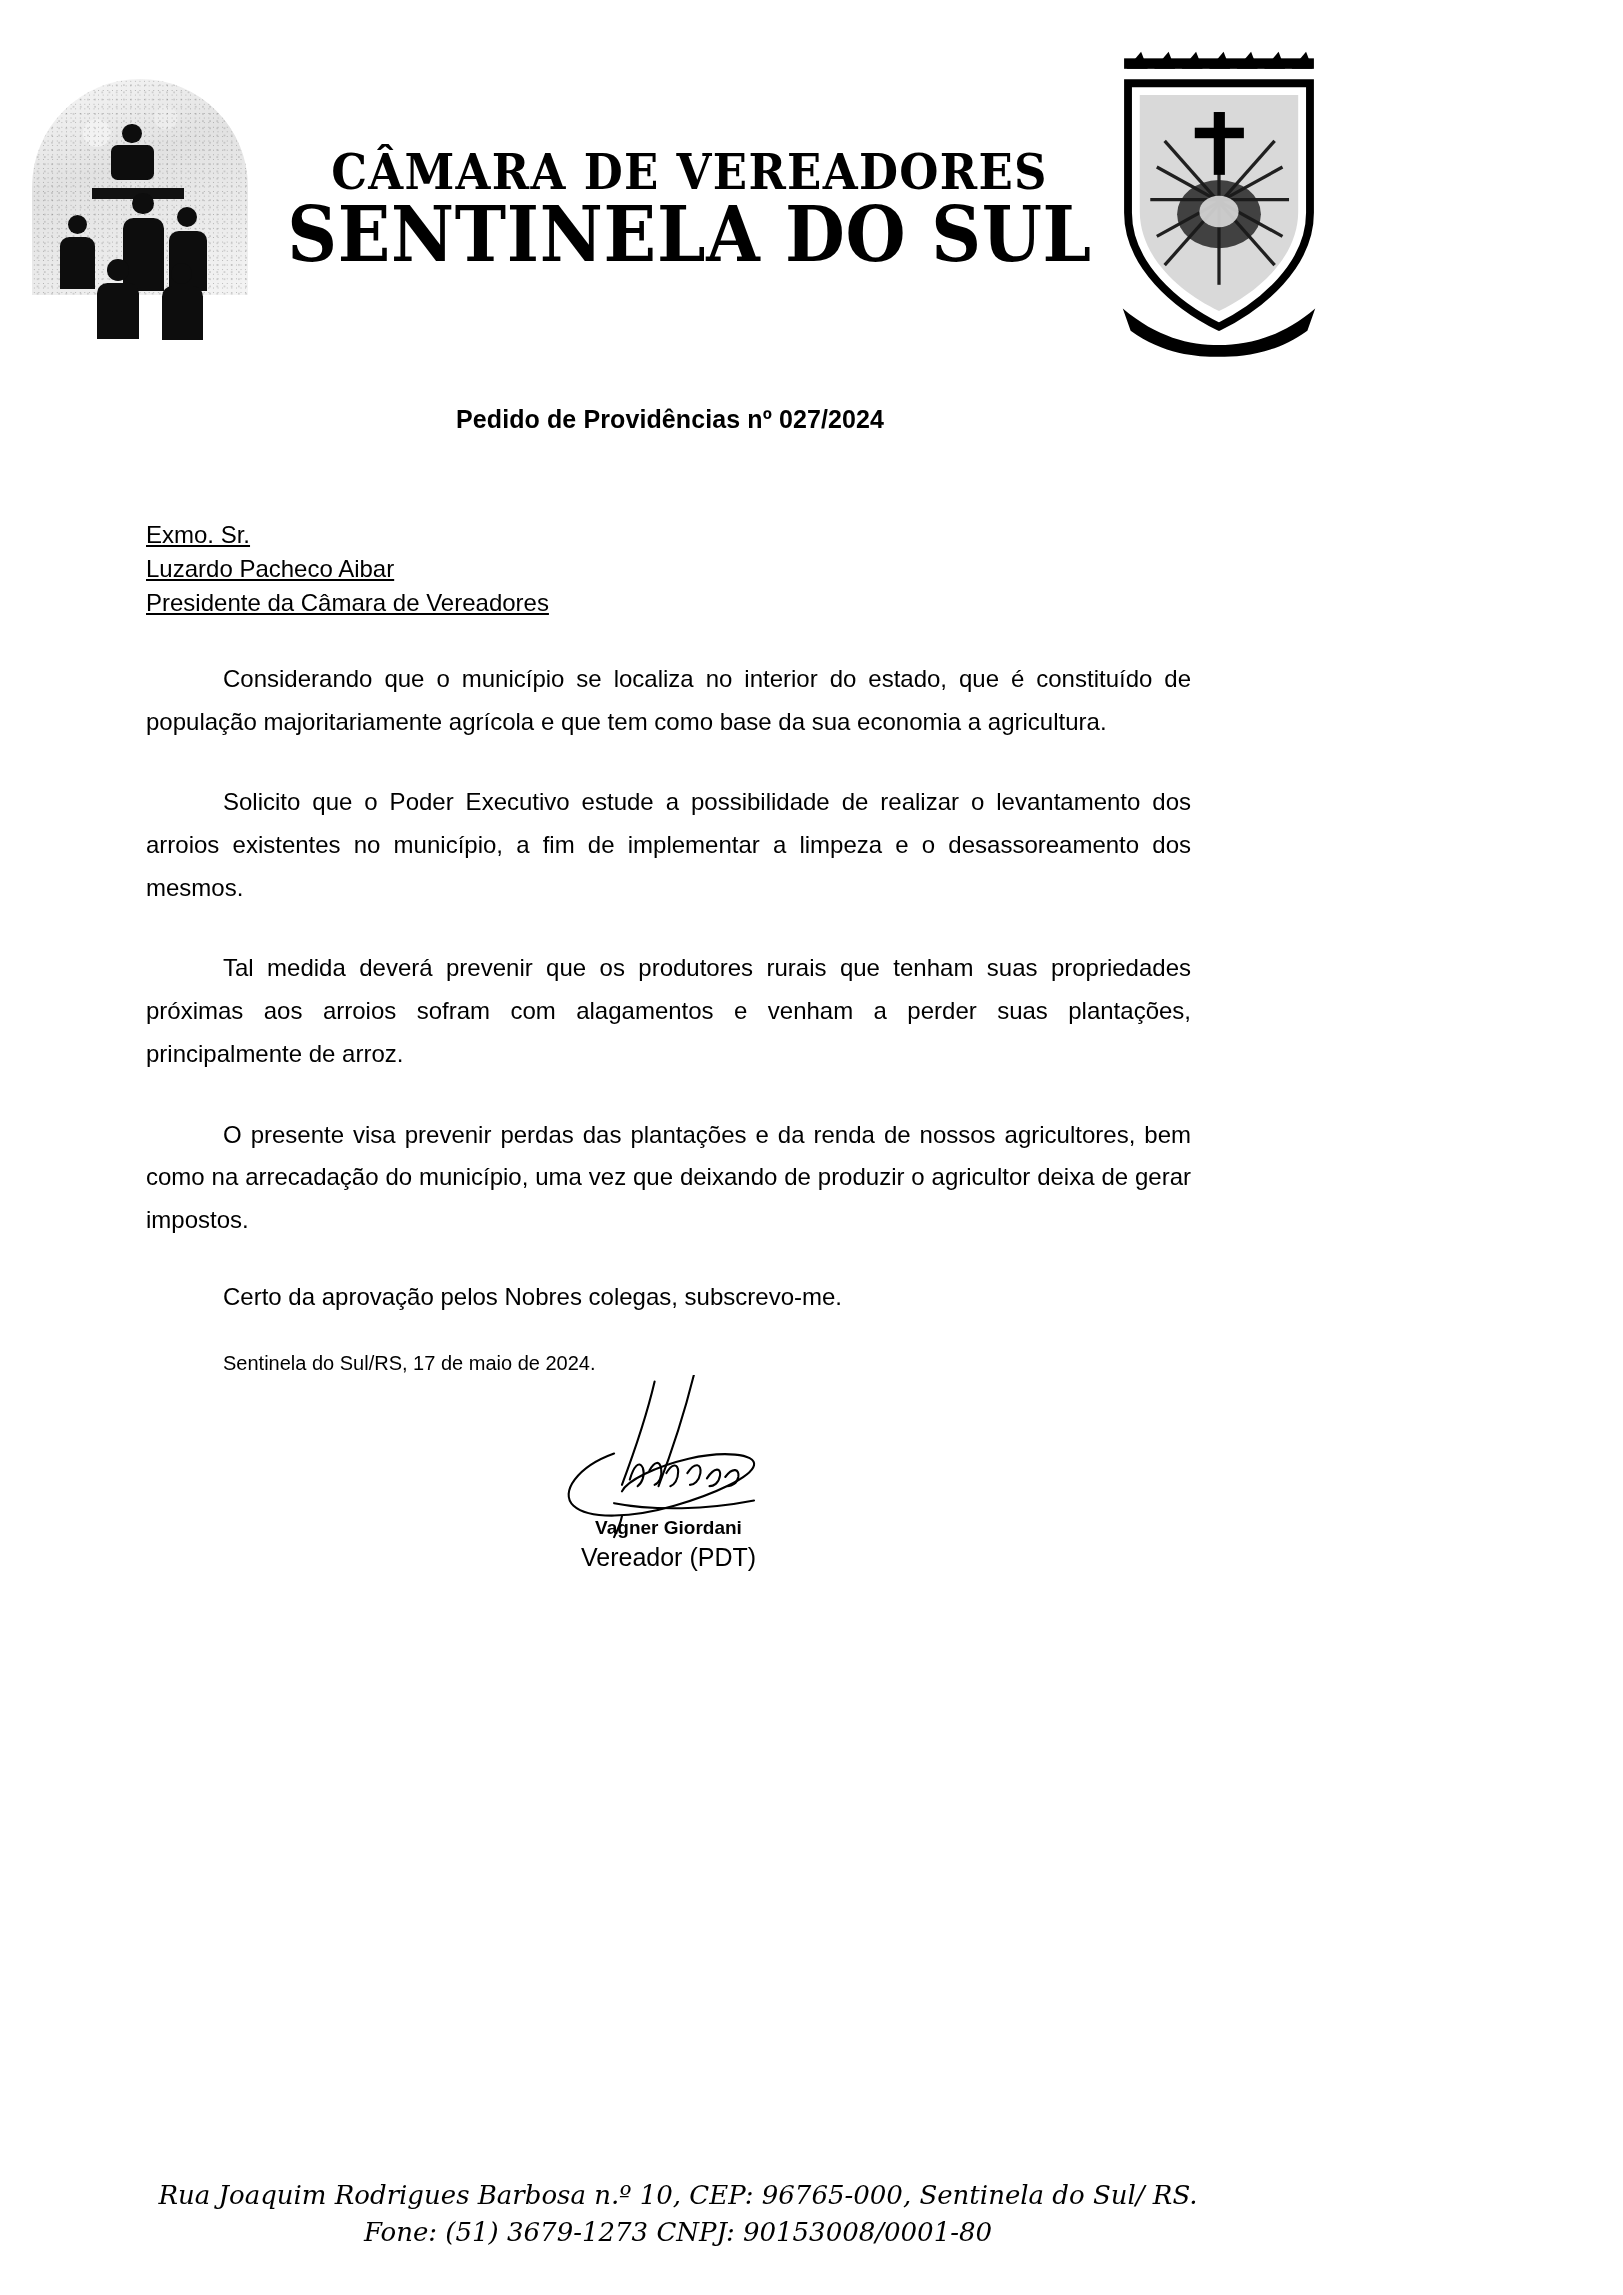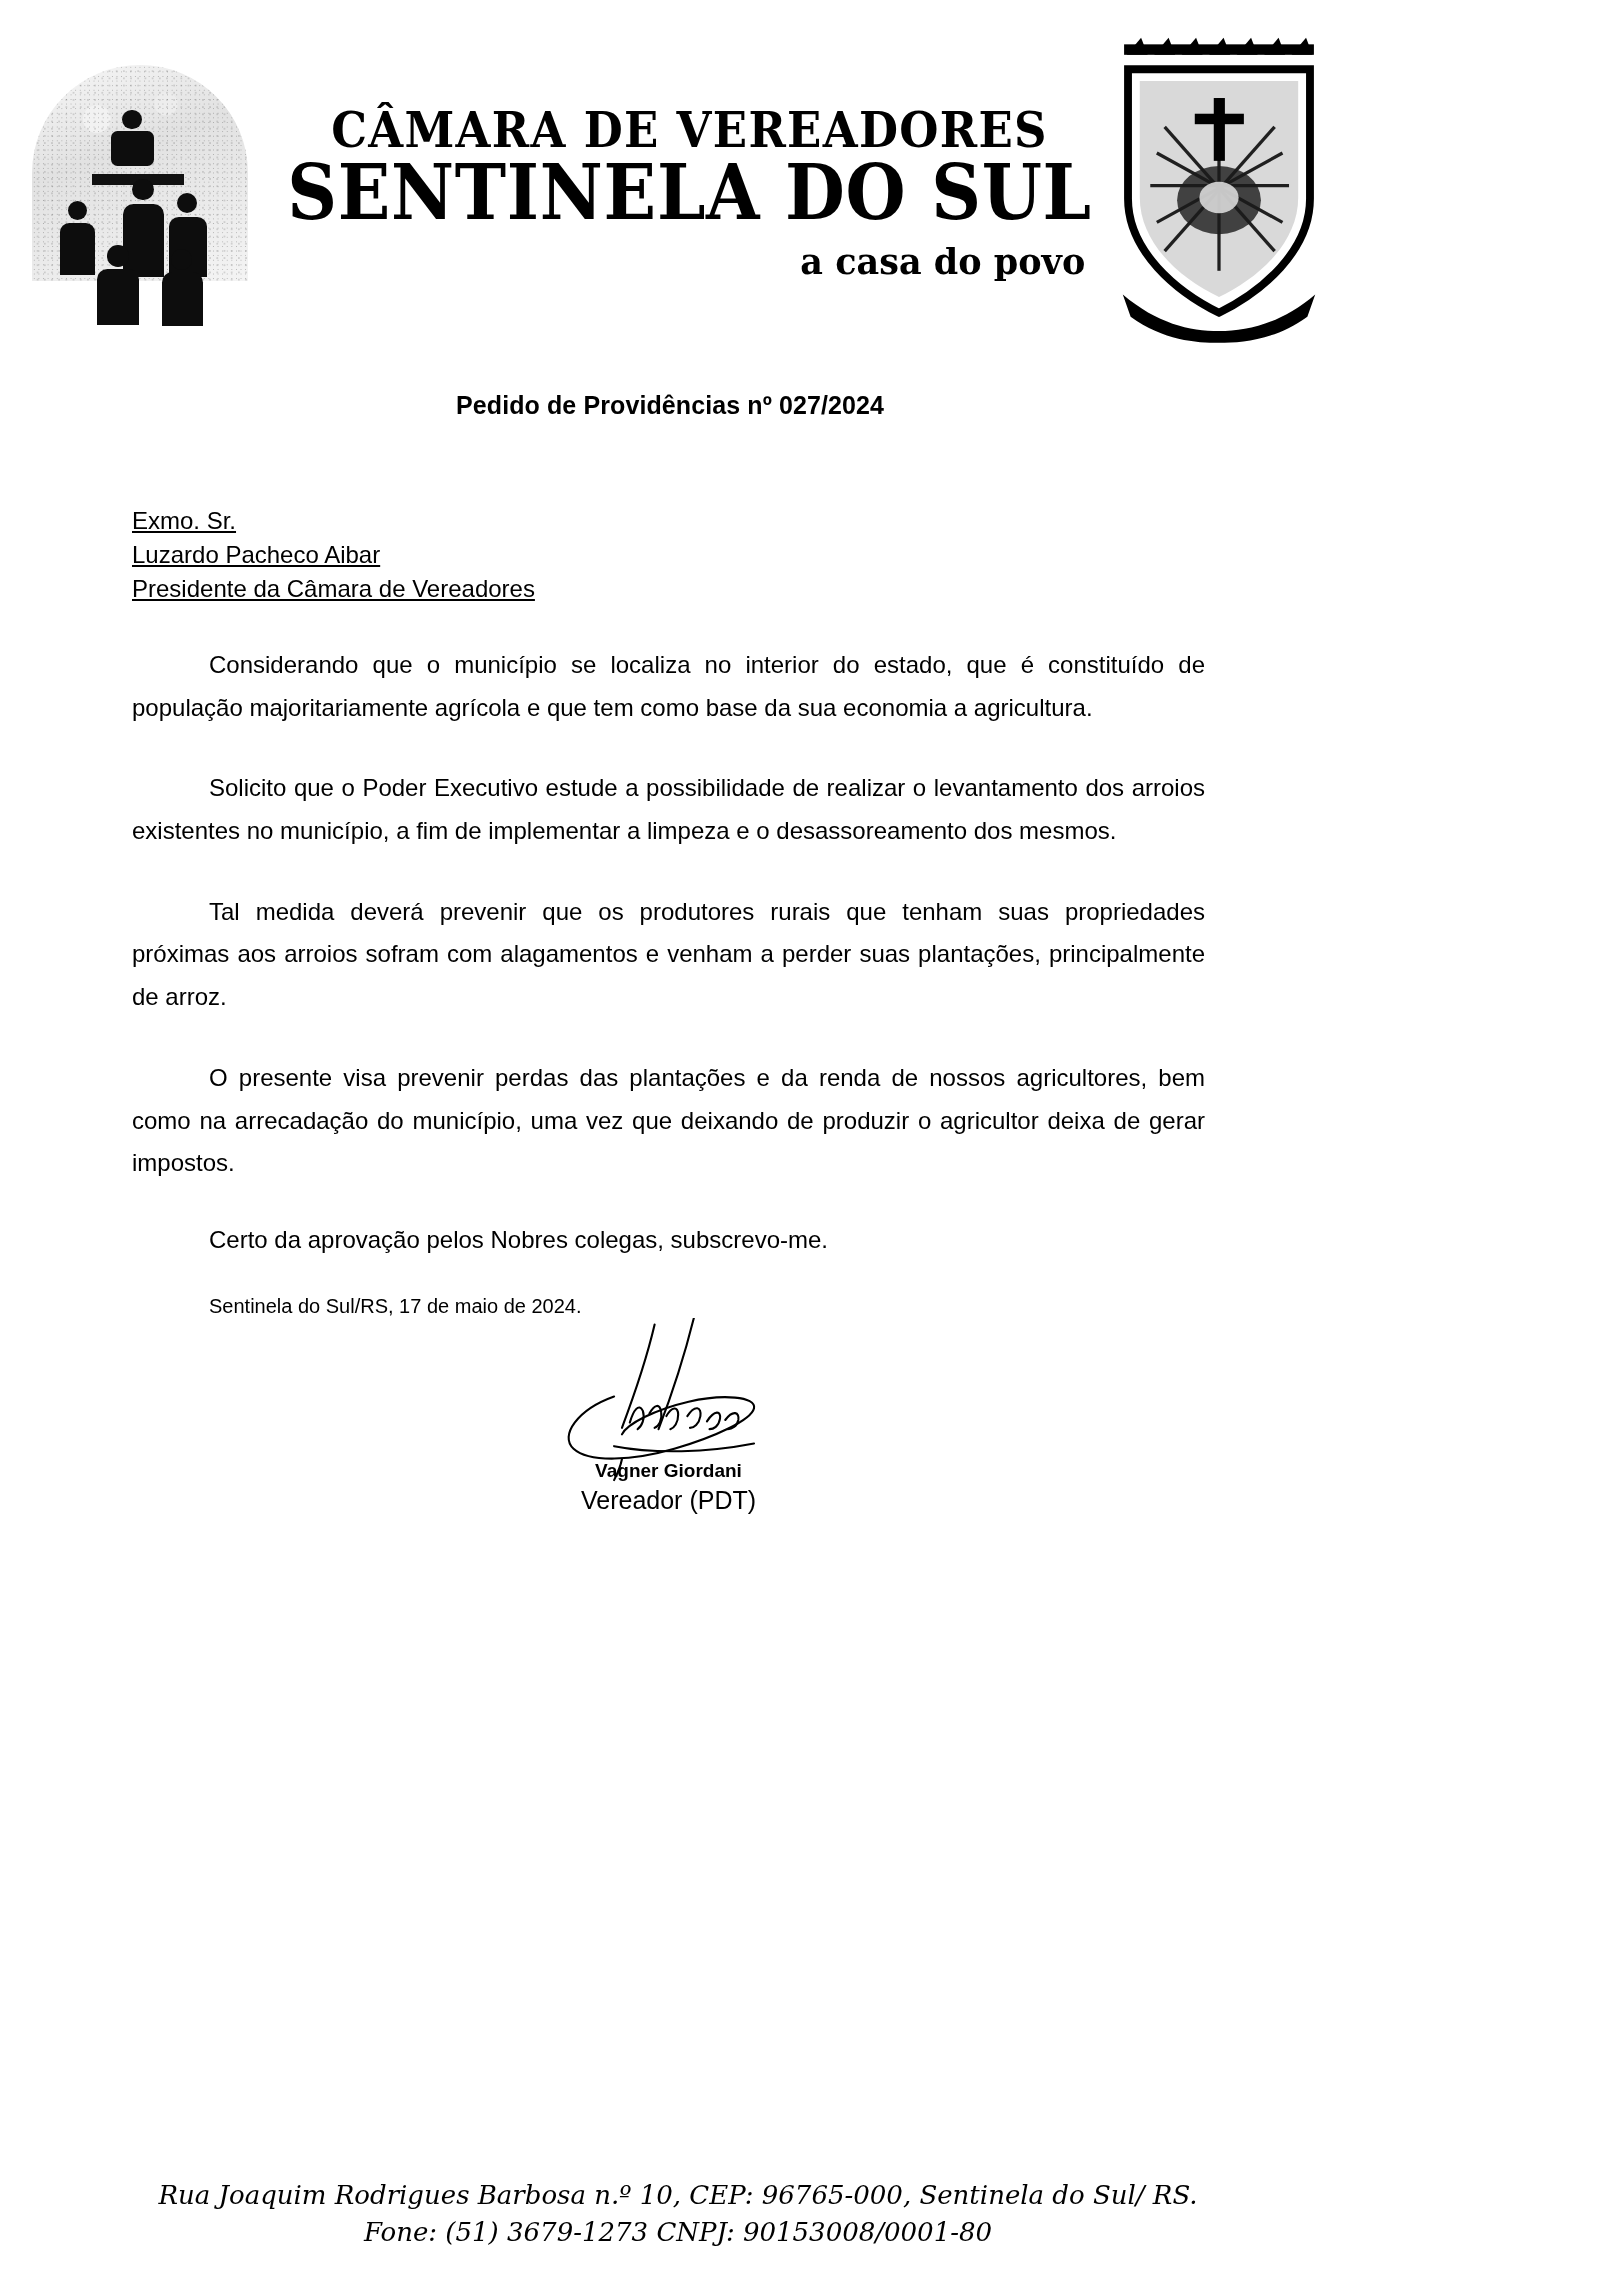--- a/index.html
+++ b/index.html
@@ -14,21 +14,21 @@
     font-family: "Liberation Sans", sans-serif;
     color: #000000;
     position: relative;
     overflow: hidden;
   }
   .page {
     width: 1340px;
     height: 2295px;
     position: relative;
     box-sizing: border-box;
-    padding: 4px;
+    padding: 18px;
   }
 
   
   .letterhead {
     position: relative;
     height: 367px;
     display: flex;
     align-items: flex-start;
     justify-content: center;
     padding-top: 31px;
@@ -252,21 +252,20 @@
             <span class="head"></span>
           </div>
         <div class="fig f5">
             <span class="head"></span>
           </div>
       </div>
 
       <div class="titles">
         <div class="t-line1">CÂMARA  DE VEREADORES</div>
         <div class="t-line2">SENTINELA DO SUL</div>
-        <div class="t-line3">a casa do povo</div>
       </div>
 
       <div class="coat">
         <svg viewBox="0 0 330 470" xmlns="http://www.w3.org/2000/svg">
 
           <g fill="#000">
             <rect x="20" y="14" width="290" height="16"></rect>
             <path d="M24 30 l22 -26 l10 26 z"></path>
             <path d="M66 30 l22 -26 l10 26 z"></path>
             <path d="M108 30 l22 -26 l10 26 z"></path>

